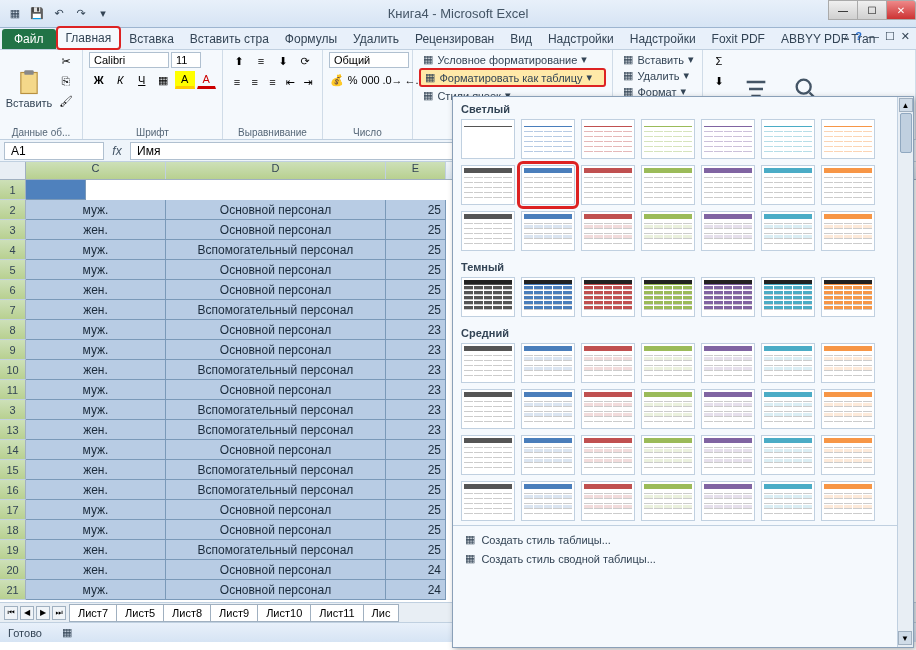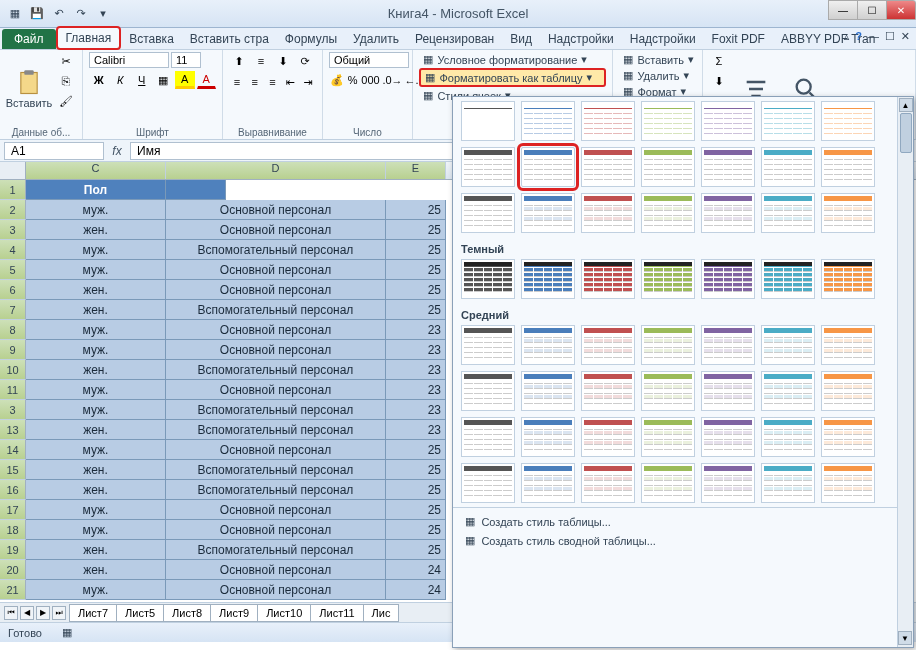--- a/index.html
+++ b/index.html
@@ -266,21 +266,20 @@
 <div class="sheet">
   <div class="colheads">
     <div class="rowhead-spacer"></div>
     <div class="colhead" style="width:140px">C</div>
     <div class="colhead" style="width:220px">D</div>
     <div class="colhead" style="width:60px">E</div>
   </div>
   <div class="rows" id="rows-container">
       <div class="row">
         <div class="rowhead">1</div>
-        <div class="cell center header" style="width: 140px;">Пол</div>
         <div class="cell right header" style="width: 60px;"></div>
       </div>
       <div class="row">
         <div class="rowhead">2</div>
         <div class="cell center" style="width: 140px;">муж.</div>
         <div class="cell center" style="width: 220px;">Основной персонал</div>
         <div class="cell right" style="width: 60px;">25</div>
       </div>
       <div class="row">
         <div class="rowhead">3</div>
@@ -421,20 +420,21 @@
   <span>Готово</span>
   <span>▦</span>
   <span style="margin-left:auto">
     <span>Среднее:</span>
     <span>20950,64815</span>
   </span>
 </div>
 
 <div class="gallery">
   <div class="gal-section">
+    <div class="gal-title">Светлый</div>
     <div class="gal-grid" id="gal-light">
         <div class="gal-item">
           <div class="hrow" style="background: rgb(255, 255, 255); border-bottom: 1px solid rgb(85, 85, 85);"></div>
           <div class="drow">
             <div class="dcell" style="background: rgb(255, 255, 255);"></div>
             <div class="dcell" style="background: rgb(255, 255, 255);"></div>
             <div class="dcell" style="background: rgb(255, 255, 255);"></div>
             <div class="dcell" style="background: rgb(255, 255, 255);"></div>
             <div class="dcell" style="background: rgb(255, 255, 255);"></div>
           </div>

